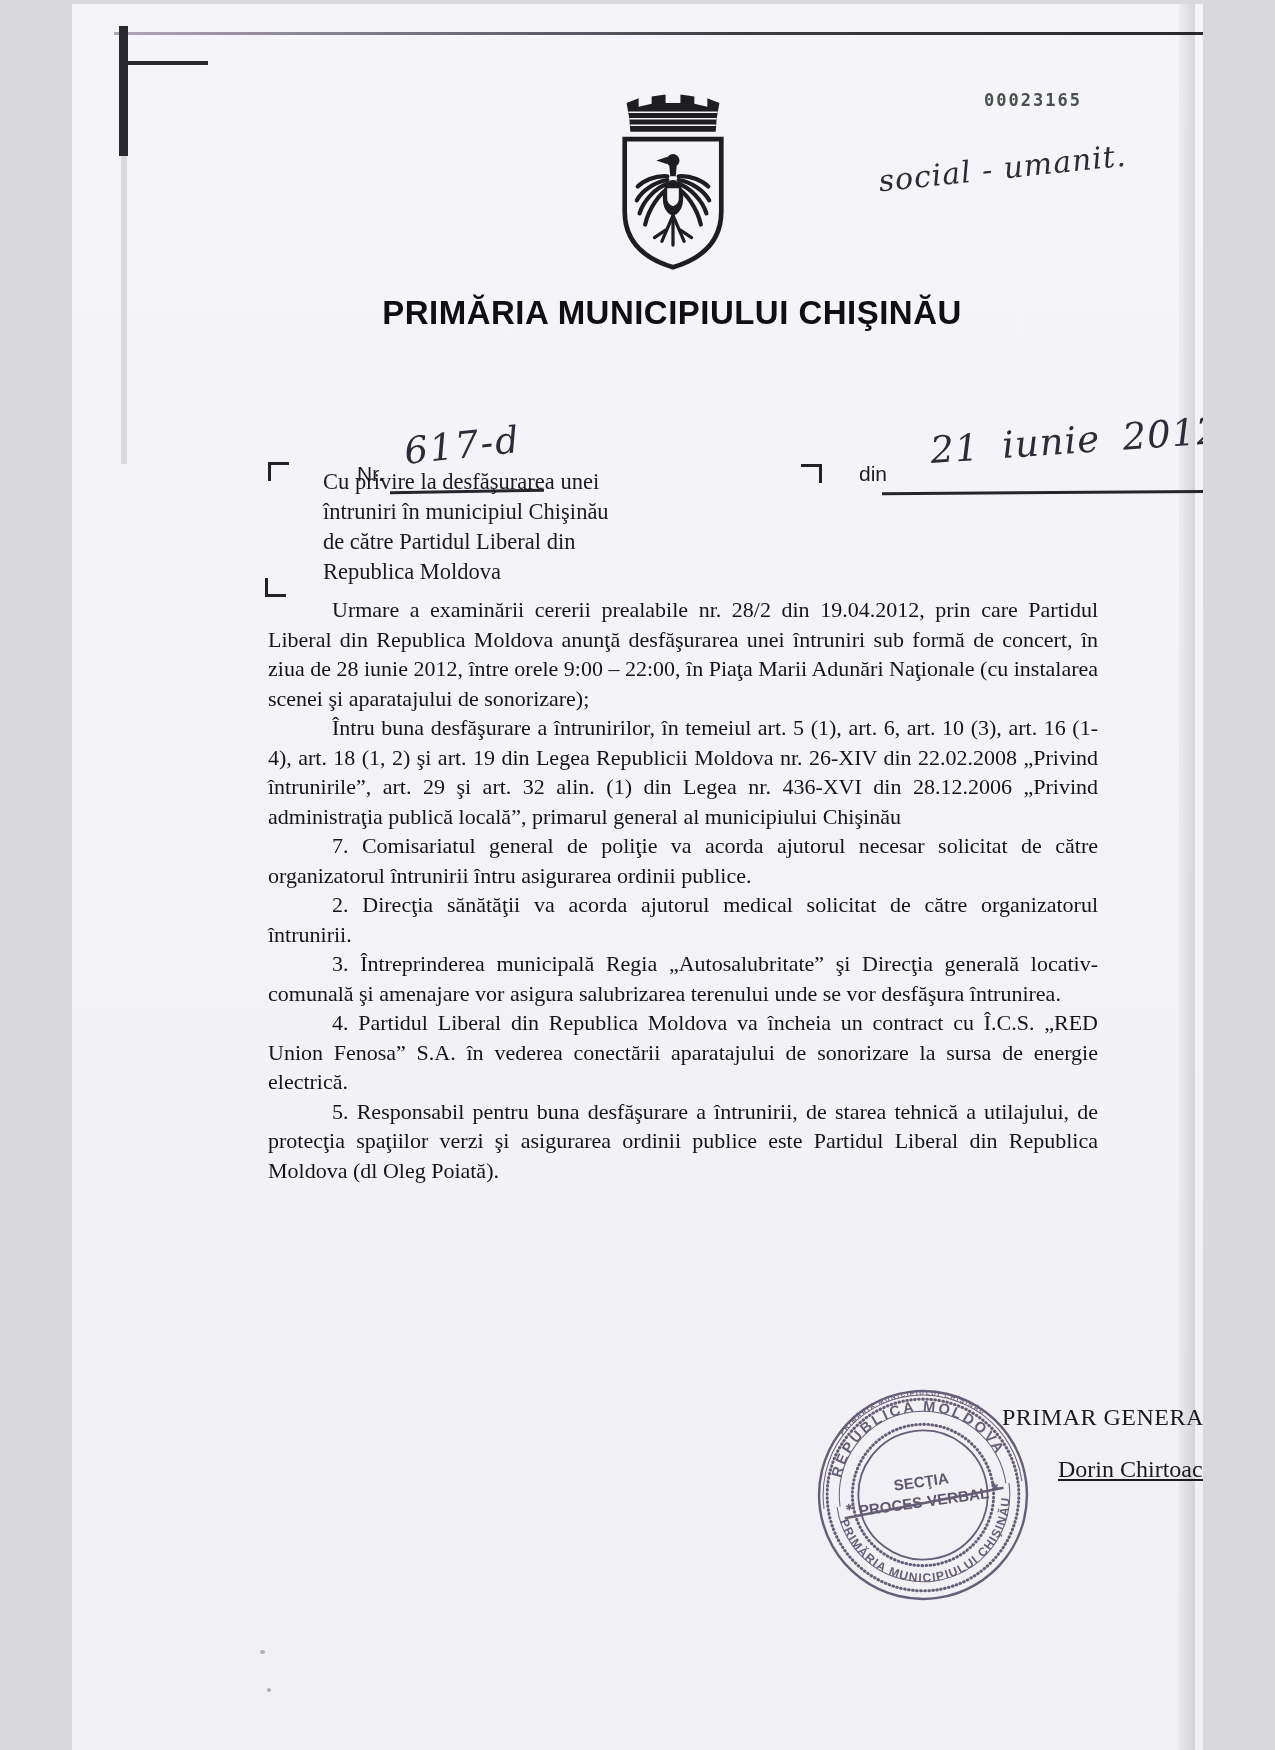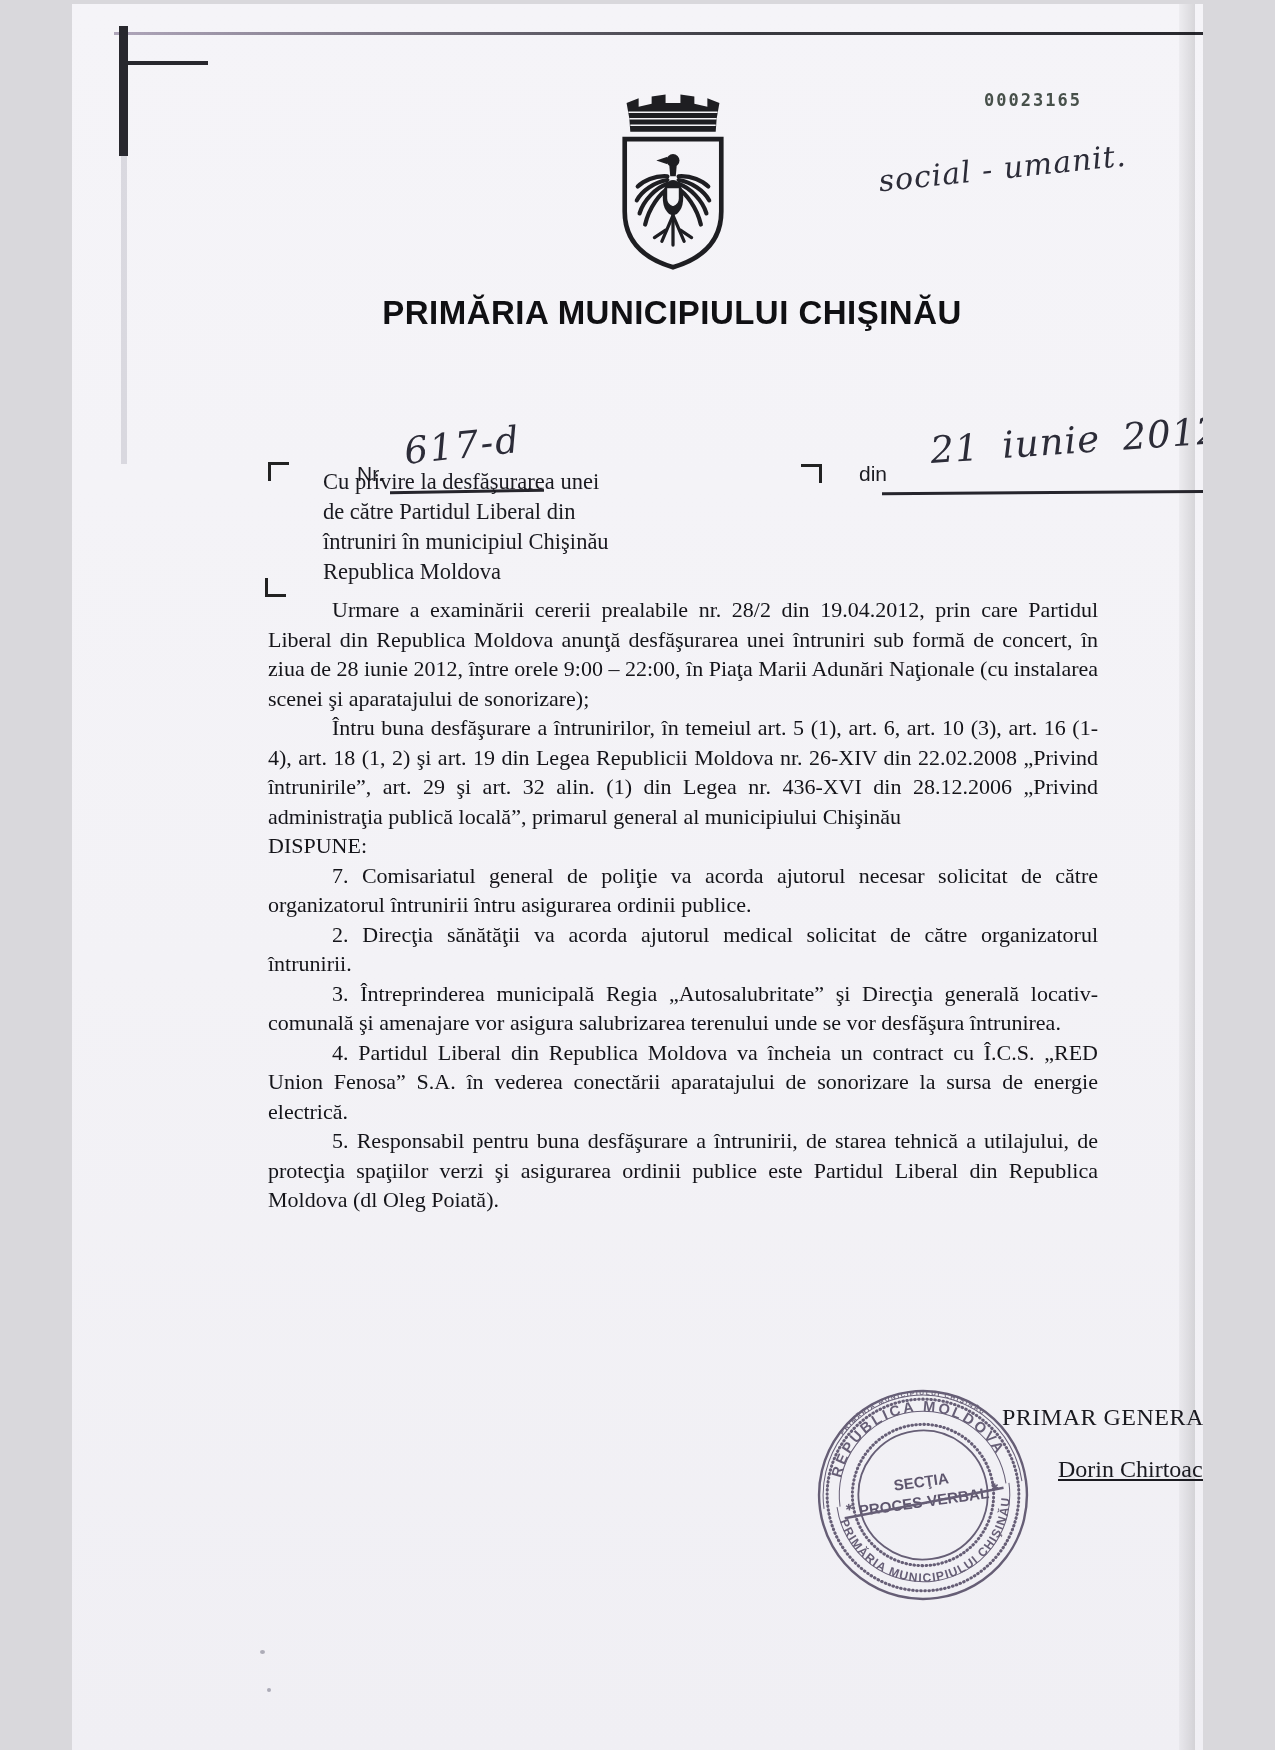--- a/index.html
+++ b/index.html
@@ -136,29 +136,28 @@
   <div class="field-label din-label">din</div>
   <div class="hand din-value">21 iunie 2012</div>
   <div class="u-line din-underline"></div>
 
   <div class="crop tl"></div>
   <div class="crop tr"></div>
   <div class="crop bl"></div>
 
   <div class="subject">
     <div>Cu privire la desfăşurarea unei</div>
+    <div>întruniri  în municipiul Chişinău</div>
     <div>de către Partidul Liberal din</div>
-    <div>întruniri  în municipiul Chişinău</div>
     <div>Republica Moldova</div>
   </div>
 
   <div class="body-block">
     <p class="ind">Urmare a examinării cererii prealabile nr. 28/2 din 19.04.2012, prin care Partidul Liberal din Republica Moldova anunţă desfăşurarea unei întruniri sub formă de concert, în ziua de 28 iunie 2012, între orele 9:00 – 22:00, în Piaţa Marii Adunări Naţionale (cu instalarea scenei şi aparatajului de sonorizare);</p>
     <p class="ind">Întru buna desfăşurare a întrunirilor, în temeiul art. 5 (1), art. 6, art. 10 (3), art. 16 (1-4), art. 18 (1, 2) şi art. 19 din Legea Republicii Moldova nr. 26-XIV din 22.02.2008 „Privind întrunirile”, art. 29 şi art. 32 alin. (1) din Legea nr. 436-XVI din 28.12.2006 „Privind administraţia publică locală”, primarul general al municipiului Chişinău</p>
-    <p>DISPUNE:</p>
     <p class="ind">7. Comisariatul general de poliţie va acorda ajutorul necesar solicitat de către organizatorul întrunirii întru asigurarea ordinii publice.</p>
     <p class="ind">2. Direcţia sănătăţii va acorda ajutorul medical solicitat de către organizatorul întrunirii.</p>
     <p class="ind">3. Întreprinderea municipală Regia „Autosalubritate” şi Direcţia generală locativ-comunală şi amenajare vor asigura salubrizarea terenului unde se vor desfăşura întrunirea.</p>
     <p class="ind">4. Partidul Liberal din Republica Moldova va încheia un contract cu Î.C.S. „RED Union Fenosa” S.A. în vederea conectării aparatajului de sonorizare la sursa de energie electrică.</p>
     <p class="ind">5. Responsabil pentru buna desfăşurare a întrunirii, de starea tehnică a utilajului, de protecţia spaţiilor verzi şi asigurarea ordinii publice este Partidul Liberal din Republica Moldova (dl Oleg Poiată).</p>
   </div>
 
   <div class="sig-title">PRIMAR GENERAL</div>
   <div class="sig-name">Dorin Chirtoacă</div>
 

